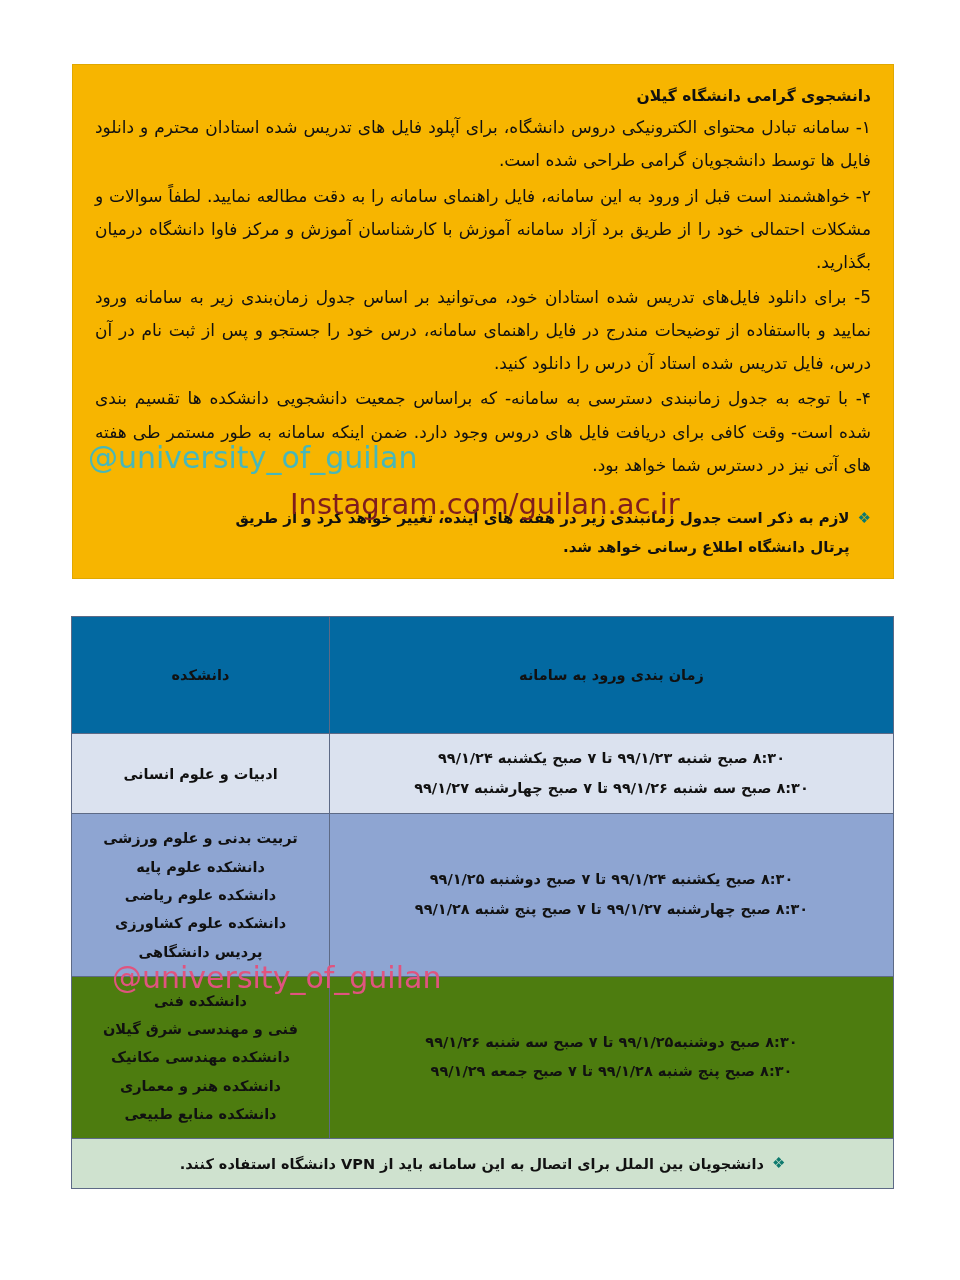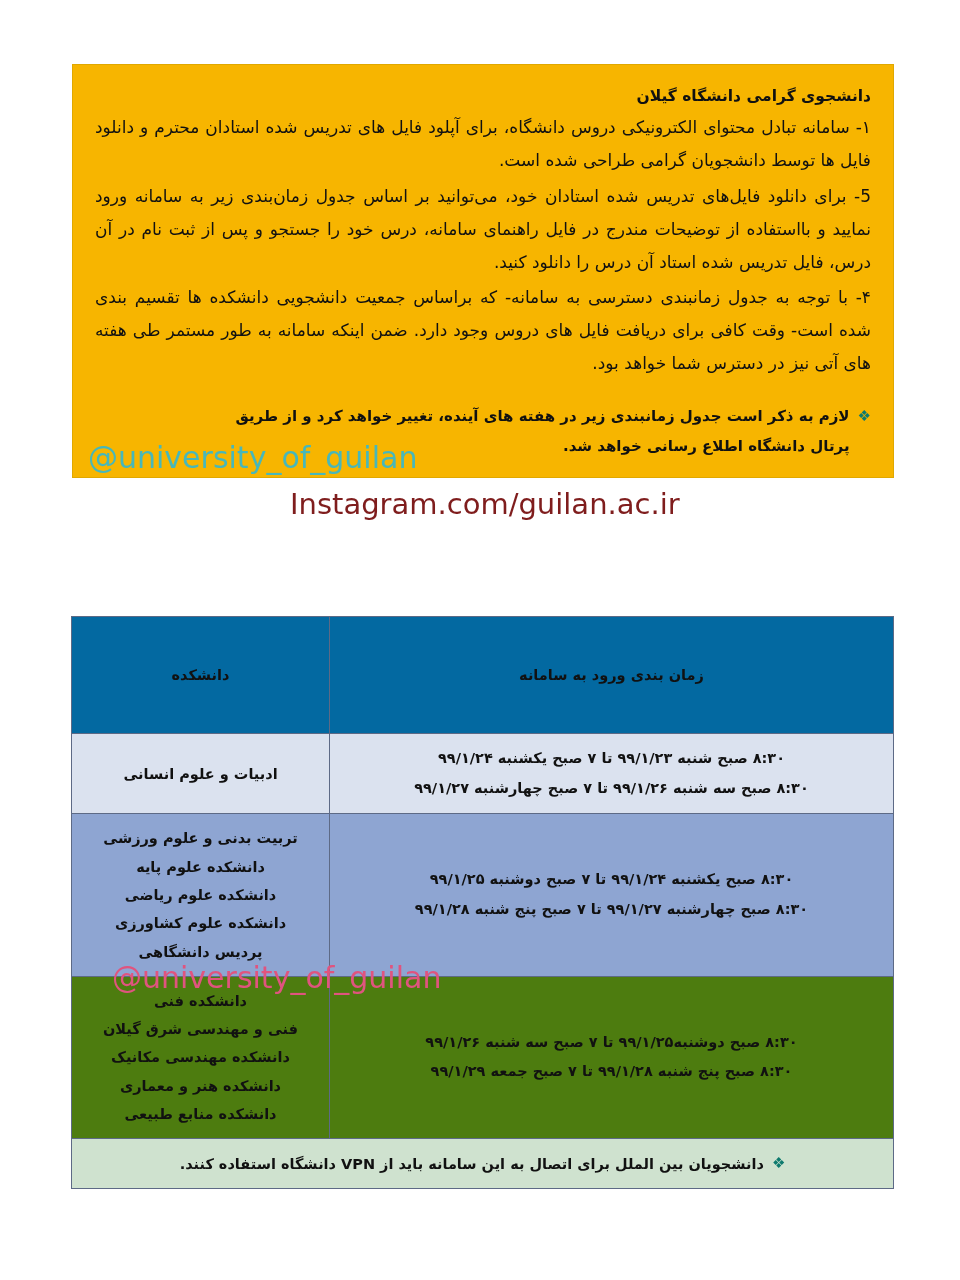--- a/index.html
+++ b/index.html
@@ -168,20 +168,21 @@
   }
 </style>
 </head>
 <body>
 
 <div class="page">
 
   <div class="notice">
     <div class="notice-title">دانشجوی گرامی دانشگاه گیلان</div>
     <p>۱- سامانه تبادل محتوای الکترونیکی دروس دانشگاه، برای آپلود فایل های تدریس شده استادان محترم و دانلود فایل ها توسط دانشجویان گرامی طراحی شده است.</p>
+    <p>۲- خواهشمند است قبل از ورود به این سامانه، فایل راهنمای سامانه را به دقت مطالعه نمایید. لطفاً سوالات و مشکلات احتمالی خود را از طریق برد آزاد سامانه آموزش با کارشناسان آموزش و مرکز فاوا دانشگاه درمیان بگذارید.</p>
     <p>5- برای دانلود فایل‌های تدریس شده استادان خود، می‌توانید بر اساس جدول زمان‌بندی زیر به سامانه ورود نمایید و بااستفاده از توضیحات مندرج در فایل راهنمای سامانه، درس خود را جستجو و پس از ثبت نام در آن درس، فایل تدریس شده استاد آن درس را دانلود کنید.</p>
     <p>۴- با توجه به جدول زمانبندی دسترسی به سامانه- که براساس جمعیت دانشجویی دانشکده ها تقسیم بندی شده است- وقت کافی برای دریافت فایل های دروس وجود دارد. ضمن اینکه سامانه به طور مستمر طی هفته های آتی نیز در دسترس شما خواهد بود.</p>
 
     <div class="notice-note">
       <span class="bullet-diamond">❖</span>
       <span>لازم به ذکر است جدول زمانبندی زیر در هفته های آینده، تغییر خواهد کرد و از طریق پرتال دانشگاه اطلاع رسانی خواهد شد.</span>
     </div>
   </div>
 
   <div class="wm-notice">@university_of_guilan</div>

